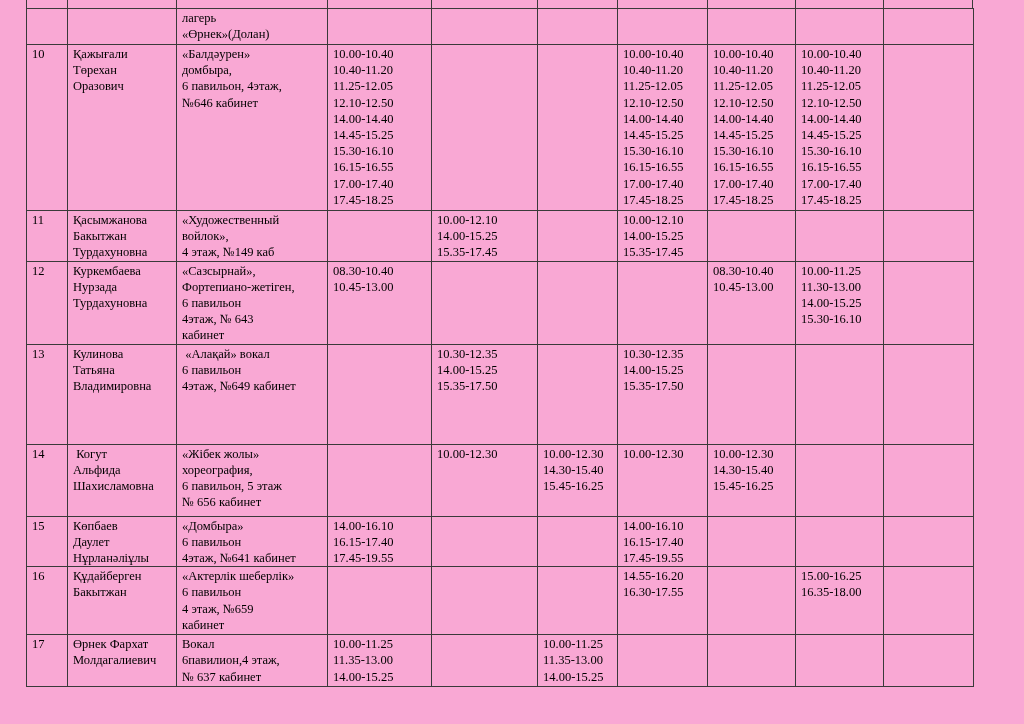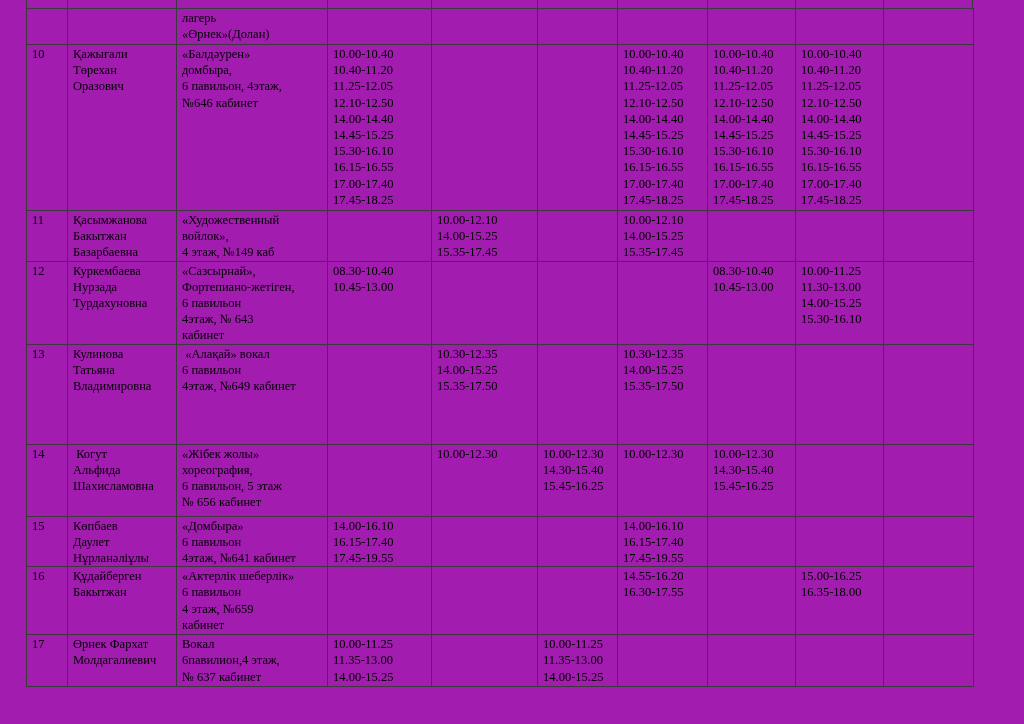--- a/index.html
+++ b/index.html
@@ -4,21 +4,21 @@
 <style>
   html, body {
     margin: 0;
     padding: 0;
     background: #ffffff;
   }
   .page {
     position: relative;
     width: 1024px;
     height: 724px;
-    background: #a21caf;
+    background: #f9a8d4;
     overflow: hidden;
     font-family: "Liberation Serif", serif;
   }
   .top-stubs {
     position: absolute;
     left: 26px;
     top: 0;
     width: 948px;
     height: 9px;
   }
@@ -163,21 +163,21 @@
 15.30-16.10
 16.15-16.55
 17.00-17.40
 17.45-18.25</td>
           <td></td>
         </tr>
         <tr>
           <td>11</td>
           <td>Қасымжанова
 Бакытжан
-Базарбаевна</td>
+Турдахуновна</td>
           <td>«Художественный
 войлок»,
 4 этаж, №149 каб</td>
           <td></td>
           <td>10.00-12.10
 14.00-15.25
 15.35-17.45</td>
           <td></td>
           <td>10.00-12.10
 14.00-15.25

